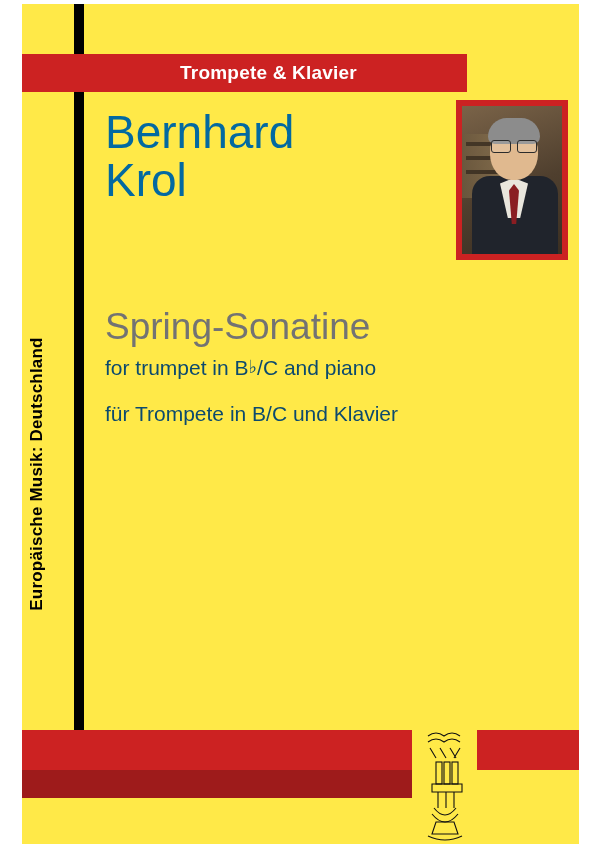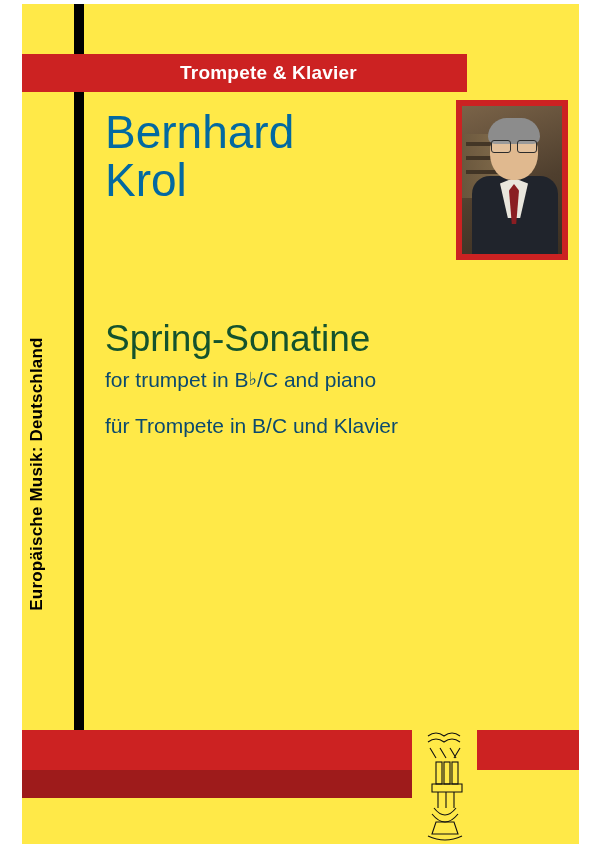--- a/index.html
+++ b/index.html
@@ -196,22 +196,21 @@
   
   .titles {
     position: absolute;
     left: 83px;
     top: 300px;
     width: 430px;
   }
   .title-main {
     font-size: 37px;
     line-height: 46px;
-    color: #14532d;
-    margin-top: 12px;
+    color: #737373;
   }
   .title-sub {
     font-size: 21px;
     line-height: 30px;
     color: #0c4a6e;
     margin-top: 2px;
   }
   .title-gap { height: 14px; }
   .flat-sign { font-size: 18px; vertical-align: 2px; }
 

